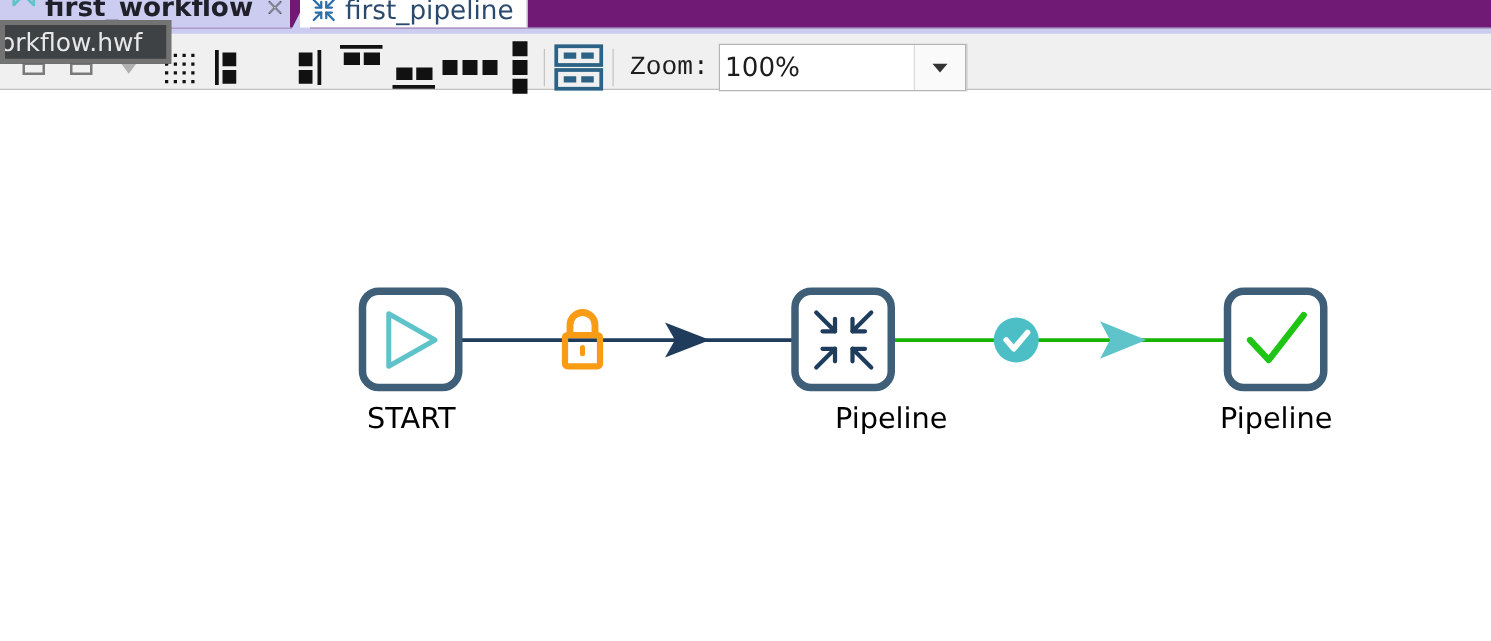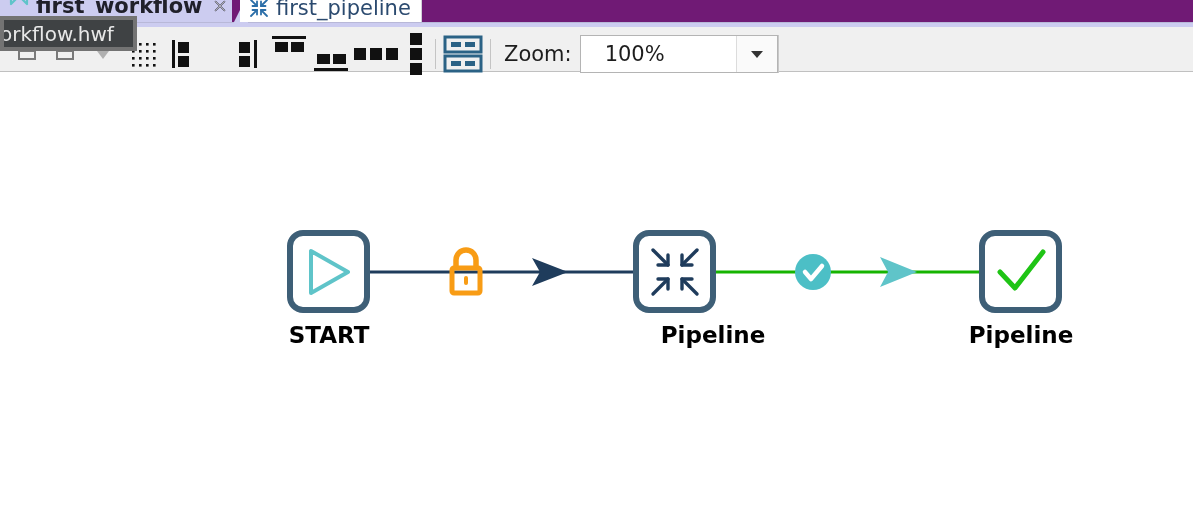--- a/index.html
+++ b/index.html
@@ -117,36 +117,37 @@
     background: #c4c4c4;
     margin: 0 5px;
     flex: 0 0 auto;
   }
   .tb-spacer { flex: 0 0 auto; }
   .zoom-label {
     font-size: 21px;
     color: #1d1d1d;
     padding: 0 8px;
     white-space: nowrap;
+    font-family: Liberation Mono, monospace;
   }
   .zoom-box {
     display: flex;
     align-items: stretch;
     height: 38px;
     background: #ffffff;
     border: 1px solid #b4b4b4;
     width: 198px;
     box-sizing: border-box;
     flex: 0 0 auto;
   }
   .zoom-value {
     flex: 1 1 auto;
     display: flex;
     align-items: center;
-    padding-left: 24px;
+    padding-left: 4px;
     font-size: 21px;
     color: #1d1d1d;
     background: #ffffff;
   }
   .zoom-arrow {
     width: 40px;
     border-left: 1px solid #dcdcdc;
     background: #fafafa;
     display: flex;
     align-items: center;
@@ -162,21 +163,20 @@
   }
 
   
   #canvas {
     position: absolute;
     left: 0; top: 72px;
     width: 951px;
     height: 441px;
     background: #ffffff;
     z-index: 1;
-    font-weight: bold;
   }
   #canvas svg { display: block; }
 
   .node-label {
     position: absolute;
     font-size: 23px;
     color: #000000;
     white-space: nowrap;
     text-align: center;
     transform: translateX(-50%);

